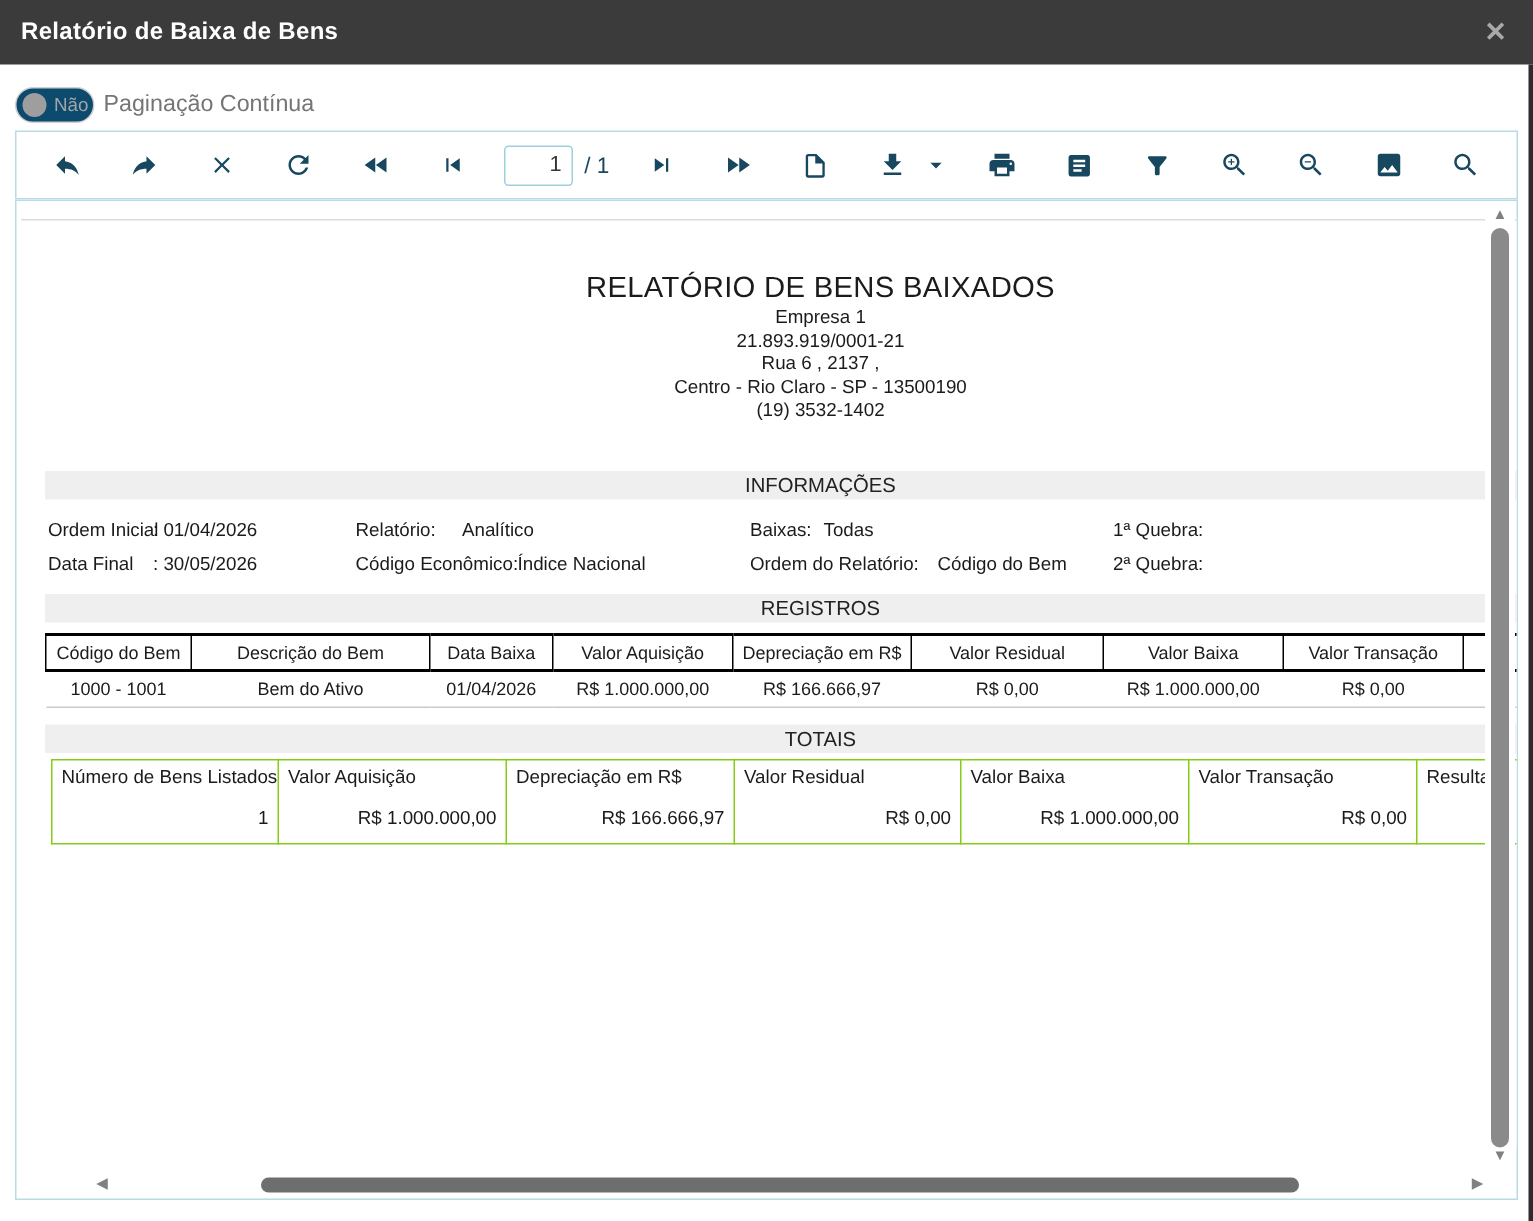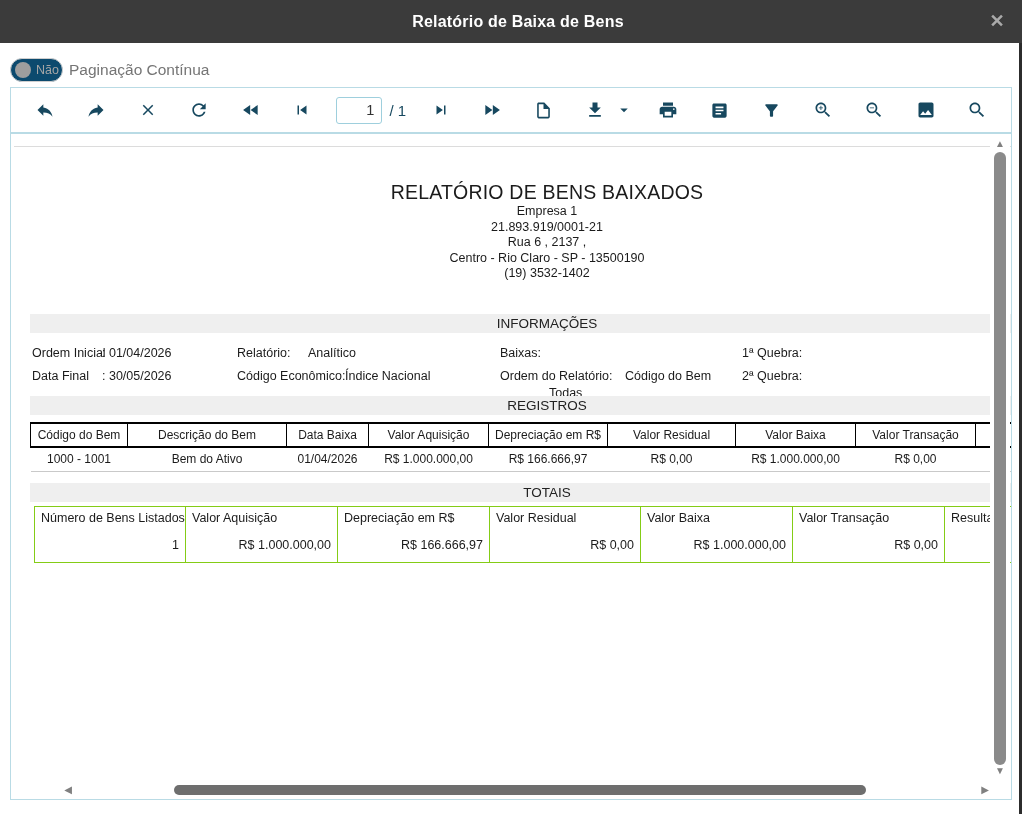--- a/index.html
+++ b/index.html
@@ -1,20 +1,20 @@
 <!DOCTYPE html>
 <html><head>
 <meta charset="utf-8">
 <style>
   * { margin:0; padding:0; box-sizing:border-box; }
   html,body { width:1022px; height:814px; background:#fff; font-family:"Liberation Sans", sans-serif; overflow:hidden; }
   .modal { position:relative; width:1022px; height:814px; background:#fff; }
 
   
-  .hdr { position:absolute; left:0; top:0; width:1022px; height:43px; background:#3b3b3b; display:flex; align-items:center;justify-content:center; }
+  .hdr { position:absolute; left:0; top:0; width:1022px; height:43px; background:#3b3b3b; display:flex; align-items:center; }
   .hdr-title { color:#fff; font-size:16px; font-weight:bold; margin-left:14px; letter-spacing:.2px; }
   .hdr-close { position:absolute; right:14px; top:10px; width:22px; height:22px; color:#a9a9a9; font-size:18px; font-weight:bold; text-align:center; line-height:22px; cursor:pointer; }
 
   
   .edge-right { position:absolute; right:0; top:43px; width:3px; height:771px; background:#2c2c2c; }
 
   
   .toggle-row { position:absolute; left:10px; top:57px; height:26px; display:flex; align-items:center; }
   .toggle-pill { width:53px; height:24px; border:1px solid #cfcfcf; border-radius:13px; display:flex; align-items:center; background:#0c4a6e; cursor:pointer; }
   .toggle-knob { width:16px; height:16px; border-radius:50%; background:#9e9e9e; margin-left:4px; }
@@ -42,21 +42,21 @@
   .band-reg  { top:249px; }
   .band-tot  { top:336px; }
 
   .info-row { position:absolute; left:0; width:1066px; height:16px; font-size:12.5px; color:#1b1b1b; }
   .ir1 { top:199px; } .ir2 { top:222px; }
   .info-row span { position:absolute; white-space:nowrap; }
   .c1l { left:18px; } .c1v { left:76px;margin-left:12px; }
   .c2l { left:223px; }
   .r1c2v { left:294px; } .r2c2v { left:331px; }
   .c3l { left:486px; }
-  .r1c3v { left:535px;margin-top:40px; } .r2c3v { left:611px; }
+  .r1c3v { left:535px; } .r2c3v { left:611px; }
   .c4l { left:728px; }
 
   table { border-collapse:collapse; table-layout:fixed; }
   .reg-table { position:absolute; left:16px; top:275px; width:1034px; font-size:12px; color:#1b1b1b; }
   .reg-table th { border:1px solid #000; border-top:2px solid #000; border-bottom:2px solid #000; height:24px; font-weight:normal; text-align:center; padding:0 2px; overflow:hidden; white-space:nowrap; }
   .reg-table td { height:24px; text-align:center; border-bottom:1px solid #c9c9c9; padding:0 2px; overflow:hidden; white-space:nowrap; }
 
   .tot-table { position:absolute; left:20px; top:359px; width:1062px; font-size:12.5px; color:#1b1b1b; }
   .tot-table td { border:1px solid #84cc16; height:56px; vertical-align:top; padding:4px 6px; overflow:hidden; }
   .tot-label { display:block; text-align:left; white-space:nowrap; }

